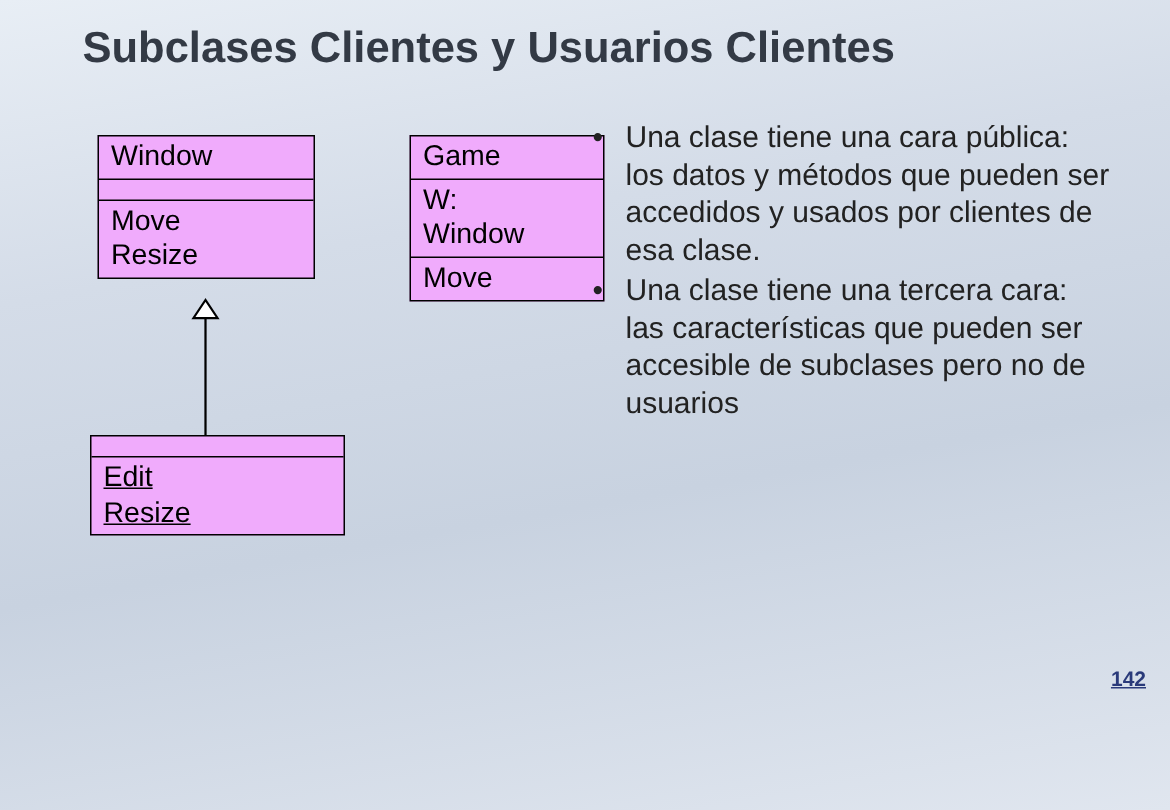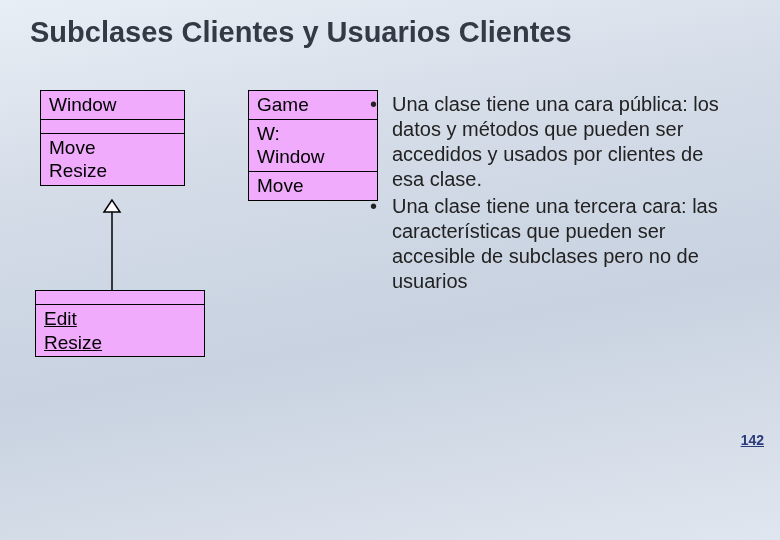--- a/index.html
+++ b/index.html
@@ -6,21 +6,21 @@
   html, body { width: 780px; height: 540px; overflow: hidden; }
   body {
     font-family: Arial, Helvetica, sans-serif;
     background: linear-gradient(170deg, #e8eef5 0%, #d4dce8 30%, #c8d2e0 60%, #e0e6ef 100%);
     position: relative;
   }
   .slide {
     width: 780px;
     height: 468px;
     position: relative;
-    padding: 15px 40px 0 30px;
+    padding: 15px 40px 0 55px;
   }
   .title {
     font-size: 29px;
     font-weight: bold;
     color: #333a45;
     line-height: 1.2;
     margin-bottom: 40px;
   }
   .content {
     display: flex;
@@ -55,37 +55,37 @@
     width: 24px; height: 92px;
     overflow: visible;
   }
   .bullets {
     flex: 1;
     font-size: 20px;
     color: #222;
     line-height: 1.25;
     margin-top: -10px;
   }
-  .bullets ul { list-style: none; margin-top: 12px; }
+  .bullets ul { list-style: none; }
   .bullets li {
     position: relative;
     padding-left: 22px;
     margin-bottom: 2px;
   }
   .bullets li::before {
     content: "•";
     position: absolute;
     left: 0;
     top: 0;
     font-size: 20px;
   }
   .pagenum {
     position: absolute;
     right: 16px;
-    bottom: 20px;
+    bottom: 8px;
     font-size: 14px;
     font-weight: bold;
     color: #2a3a7a;
     text-decoration: underline;
   }
 </style>
 </head>
 <body>
 
 <div class="slide">

